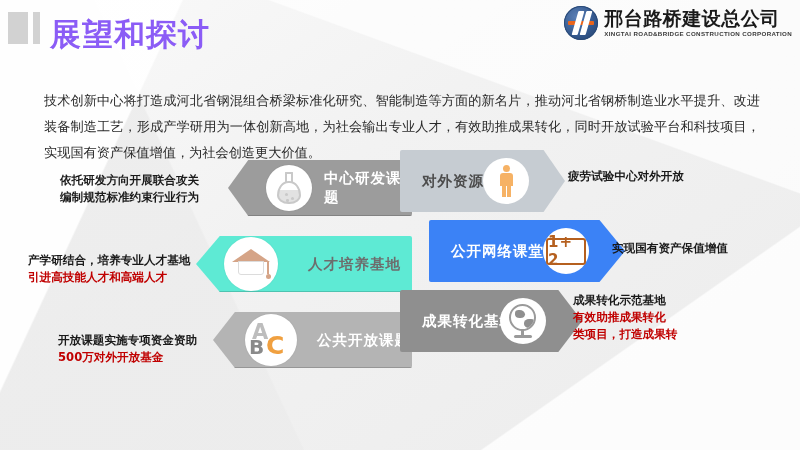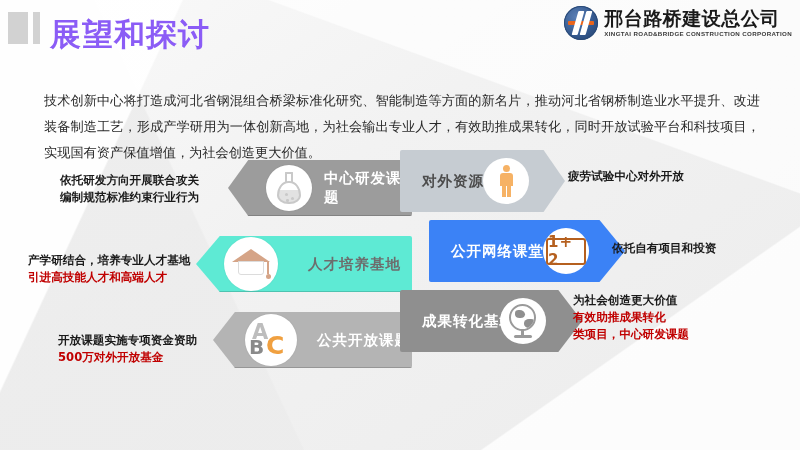--- a/index.html
+++ b/index.html
@@ -278,22 +278,22 @@
             <div class="stand"></div>
             <div class="foot"></div>
           </div>
       </div>
     </div>
 
     <div class="cap right" id="cap-r1">
       <span class="k">疲劳试验中心对外开放</span>
     </div>
     <div class="cap right" id="cap-r2">
-      <span class="k">依托自有项目和投资</span>
+      <span class="k">实现国有资产保值增值</span>
     </div>
     <div class="cap right" id="cap-r3">
-      <span class="k">为社会创造更大价值</span>
+      <span class="k">成果转化示范基地</span>
       <span class="r">有效助推成果转化</span>
-      <span class="r">类项目，中心研发课题</span>
+      <span class="r">类项目，打造成果转</span>
     </div>
 
   </div>
 </div>
 
 </body></html>

